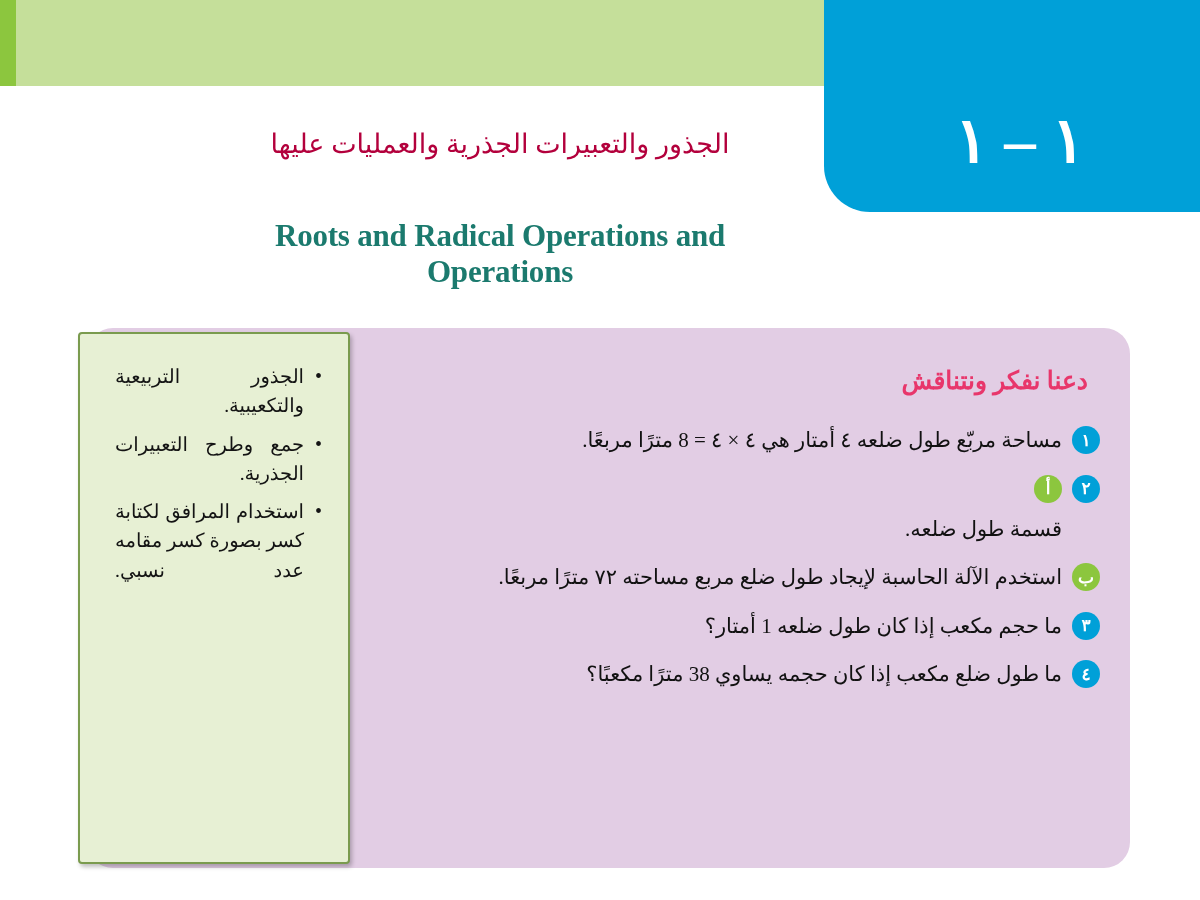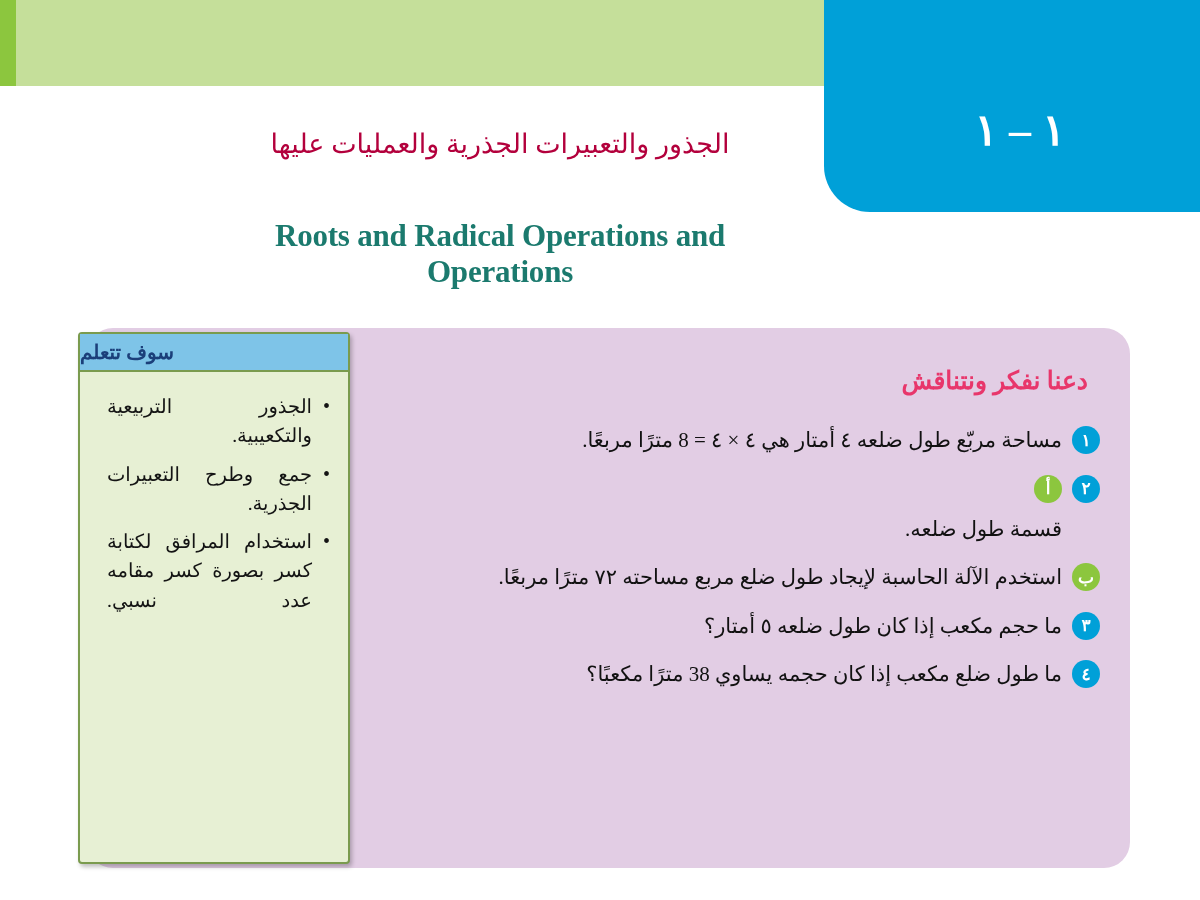--- a/index.html
+++ b/index.html
@@ -41,21 +41,21 @@
     background: #00a0d8;
     border-bottom-left-radius: 46px;
   }
   .lesson-number {
     position: absolute;
     top: 104px;
     left: 910px;
     width: 220px;
     text-align: center;
     color: #ffffff;
-    font-size: 44px;
+    font-size: 63px;
     font-weight: bold;
     letter-spacing: 2px;
     direction: rtl;
   }
 
   
   .title-ar {
     position: absolute;
     top: 128px;
     right: 420px;
@@ -110,21 +110,21 @@
     font-size: 20px;
     font-weight: bold;
     display: flex;
     align-items: center;
     justify-content: flex-end;
     padding-left: 0;
     padding-right: 10px;
     direction: rtl;
   }
   .learn-list {
-    margin: 8px;
+    margin: 16px;
     padding: 12px 10px 0 19px;
     list-style: none;
     direction: rtl;
   }
   .learn-list li {
     position: relative;
     color: #141414;
     font-size: 19.5px;
     line-height: 1.5;
     margin-bottom: 9px;
@@ -205,21 +205,20 @@
 <div class="top-left-accent"></div>
 <div class="lesson-tab"></div>
 <div class="lesson-number">١ – ١</div>
 
 <div class="title-ar">الجذور والتعبيرات الجذرية والعمليات عليها</div>
 <div class="title-en">Roots and Radical Operations and Operations</div>
 
 <div class="purple-panel"></div>
 
 <div class="learn-box">
-  <div class="learn-header">سوف تتعلم</div>
   <ul class="learn-list">
     <li>الجذور التربيعية والتكعيبية.</li>
     <li>جمع وطرح التعبيرات الجذرية.</li>
     <li>استخدام المرافق لكتابة كسر بصورة كسر مقامه عدد نسبي.</li>
   </ul>
 </div>
 
 <div class="discuss-title">دعنا نفكر ونتناقش</div>
 
 <div class="q-list">
@@ -238,21 +237,21 @@
     <div class="q-text">قسمة طول ضلعه.</div>
   </div>
 
   <div class="q-row">
     <div class="q-badge green">ب</div>
     <div class="q-text">استخدم الآلة الحاسبة لإيجاد طول ضلع مربع مساحته ٧٢ مترًا مربعًا.</div>
   </div>
 
   <div class="q-row">
     <div class="q-badge">٣</div>
-    <div class="q-text">ما حجم مكعب إذا كان طول ضلعه ٥ أمتار؟</div>
+    <div class="q-text">ما حجم مكعب إذا كان طول ضلعه 1 أمتار؟</div>
   </div>
 
   <div class="q-row">
     <div class="q-badge">٤</div>
     <div class="q-text">ما طول ضلع مكعب إذا كان حجمه يساوي 38 مترًا مكعبًا؟</div>
   </div>
 
 </div>
 
 </body></html>

